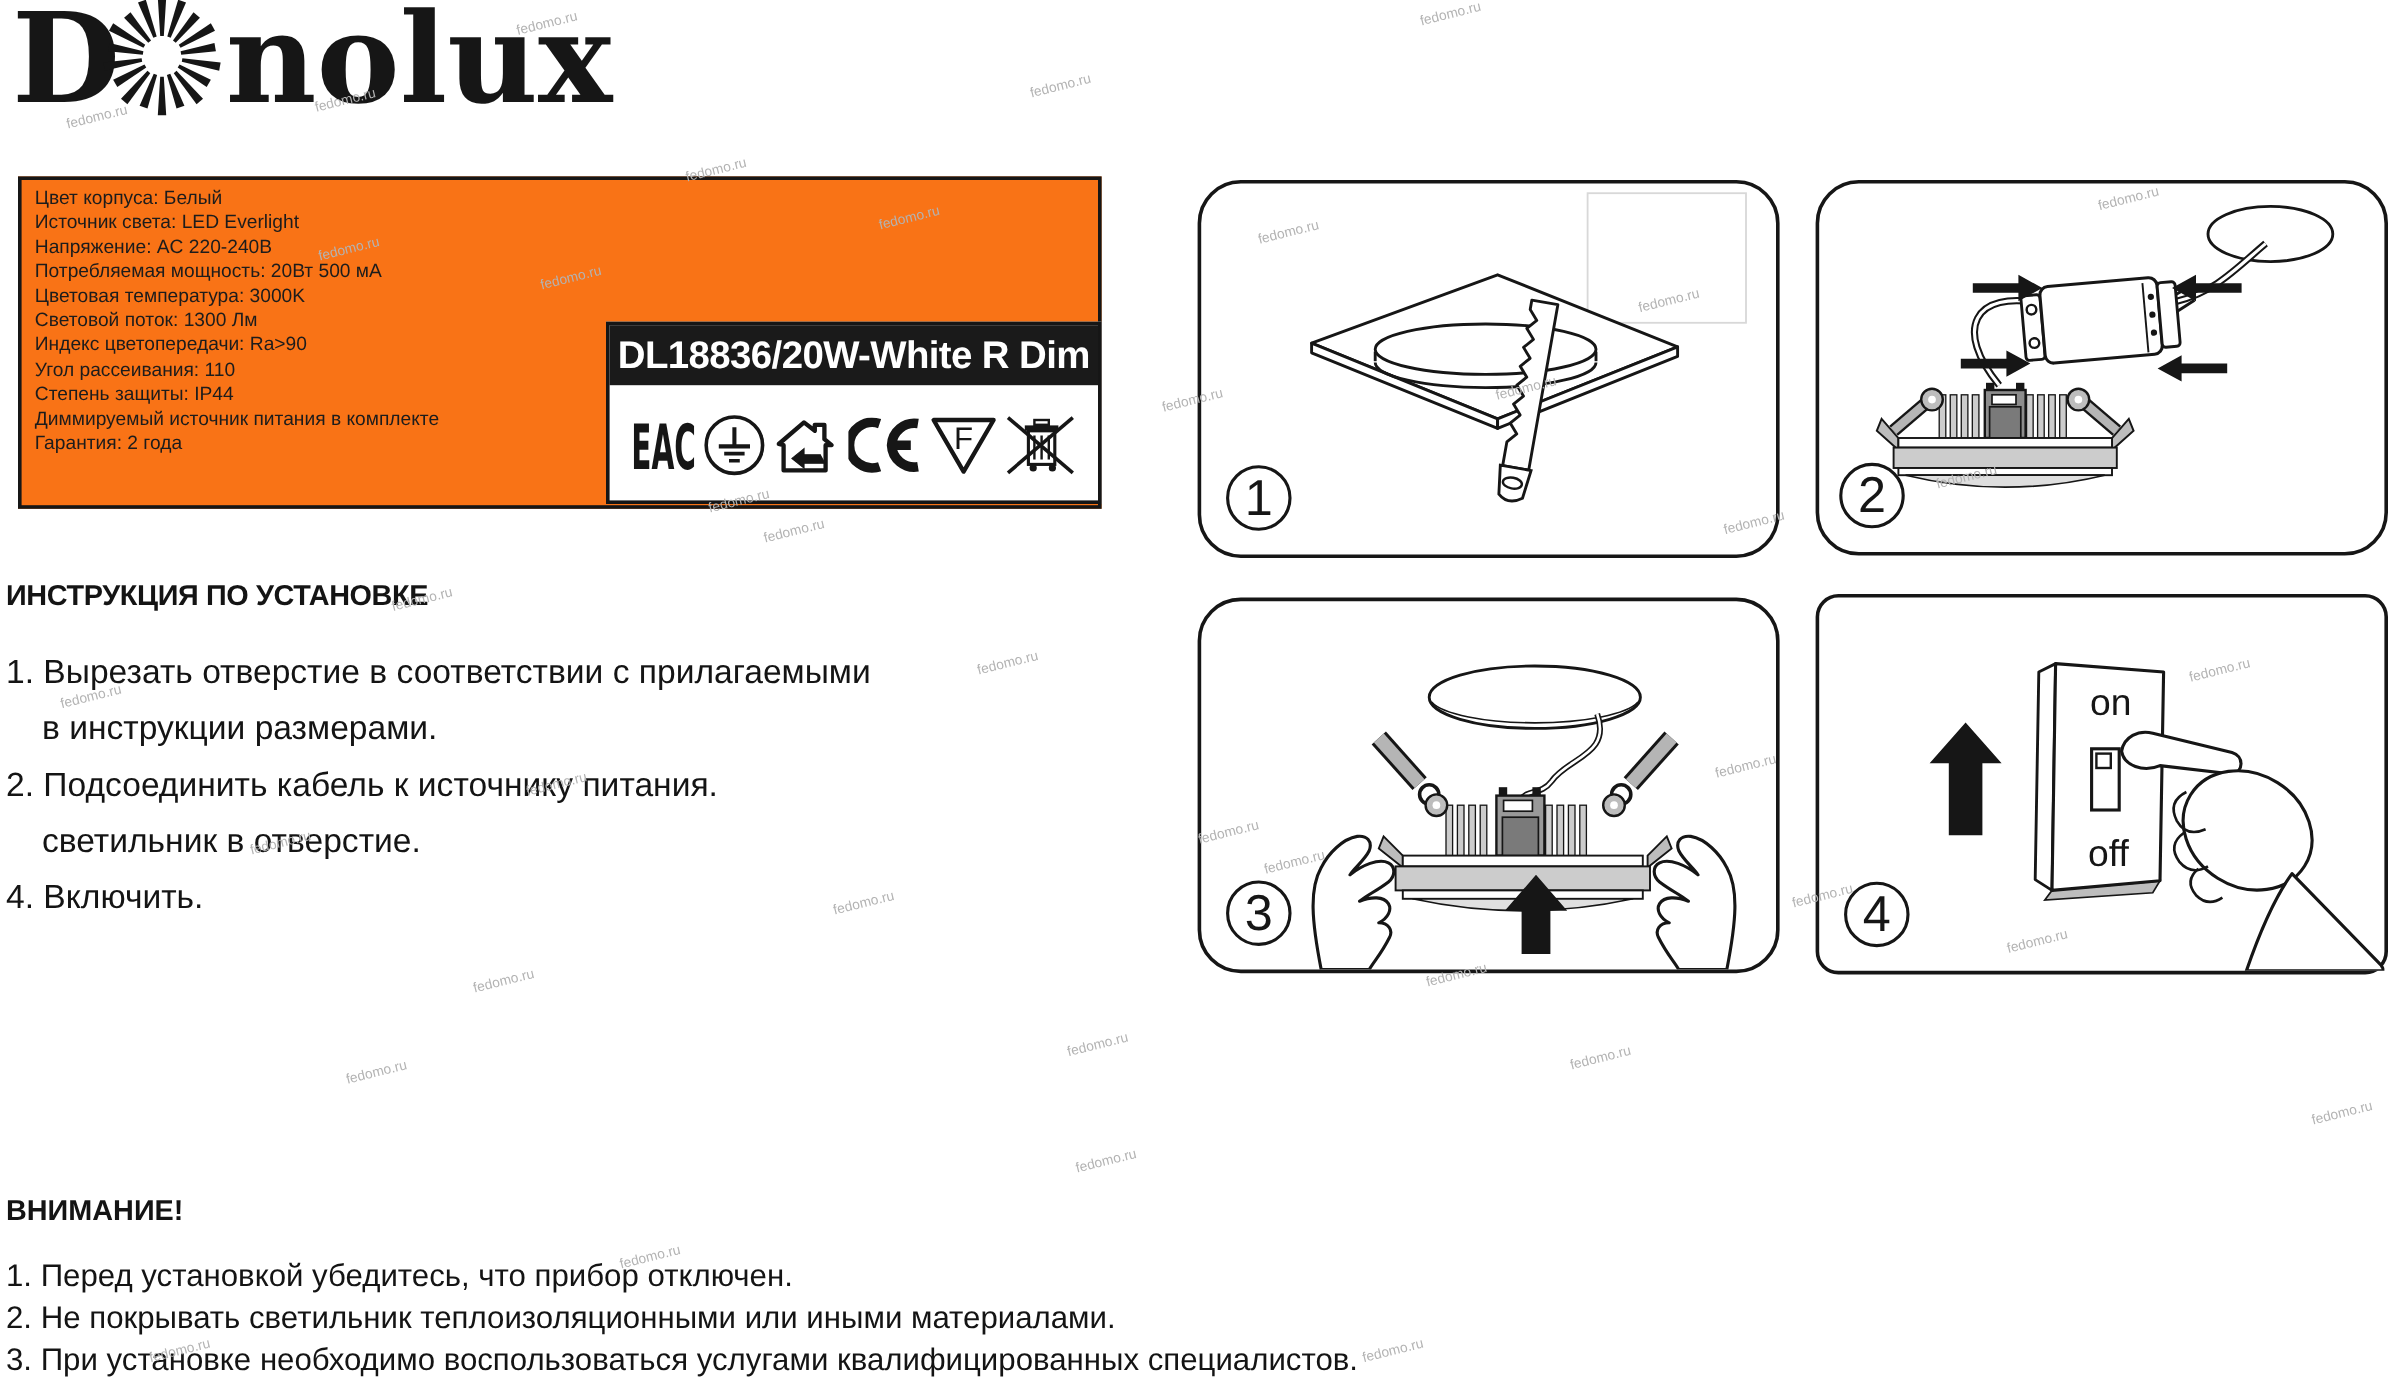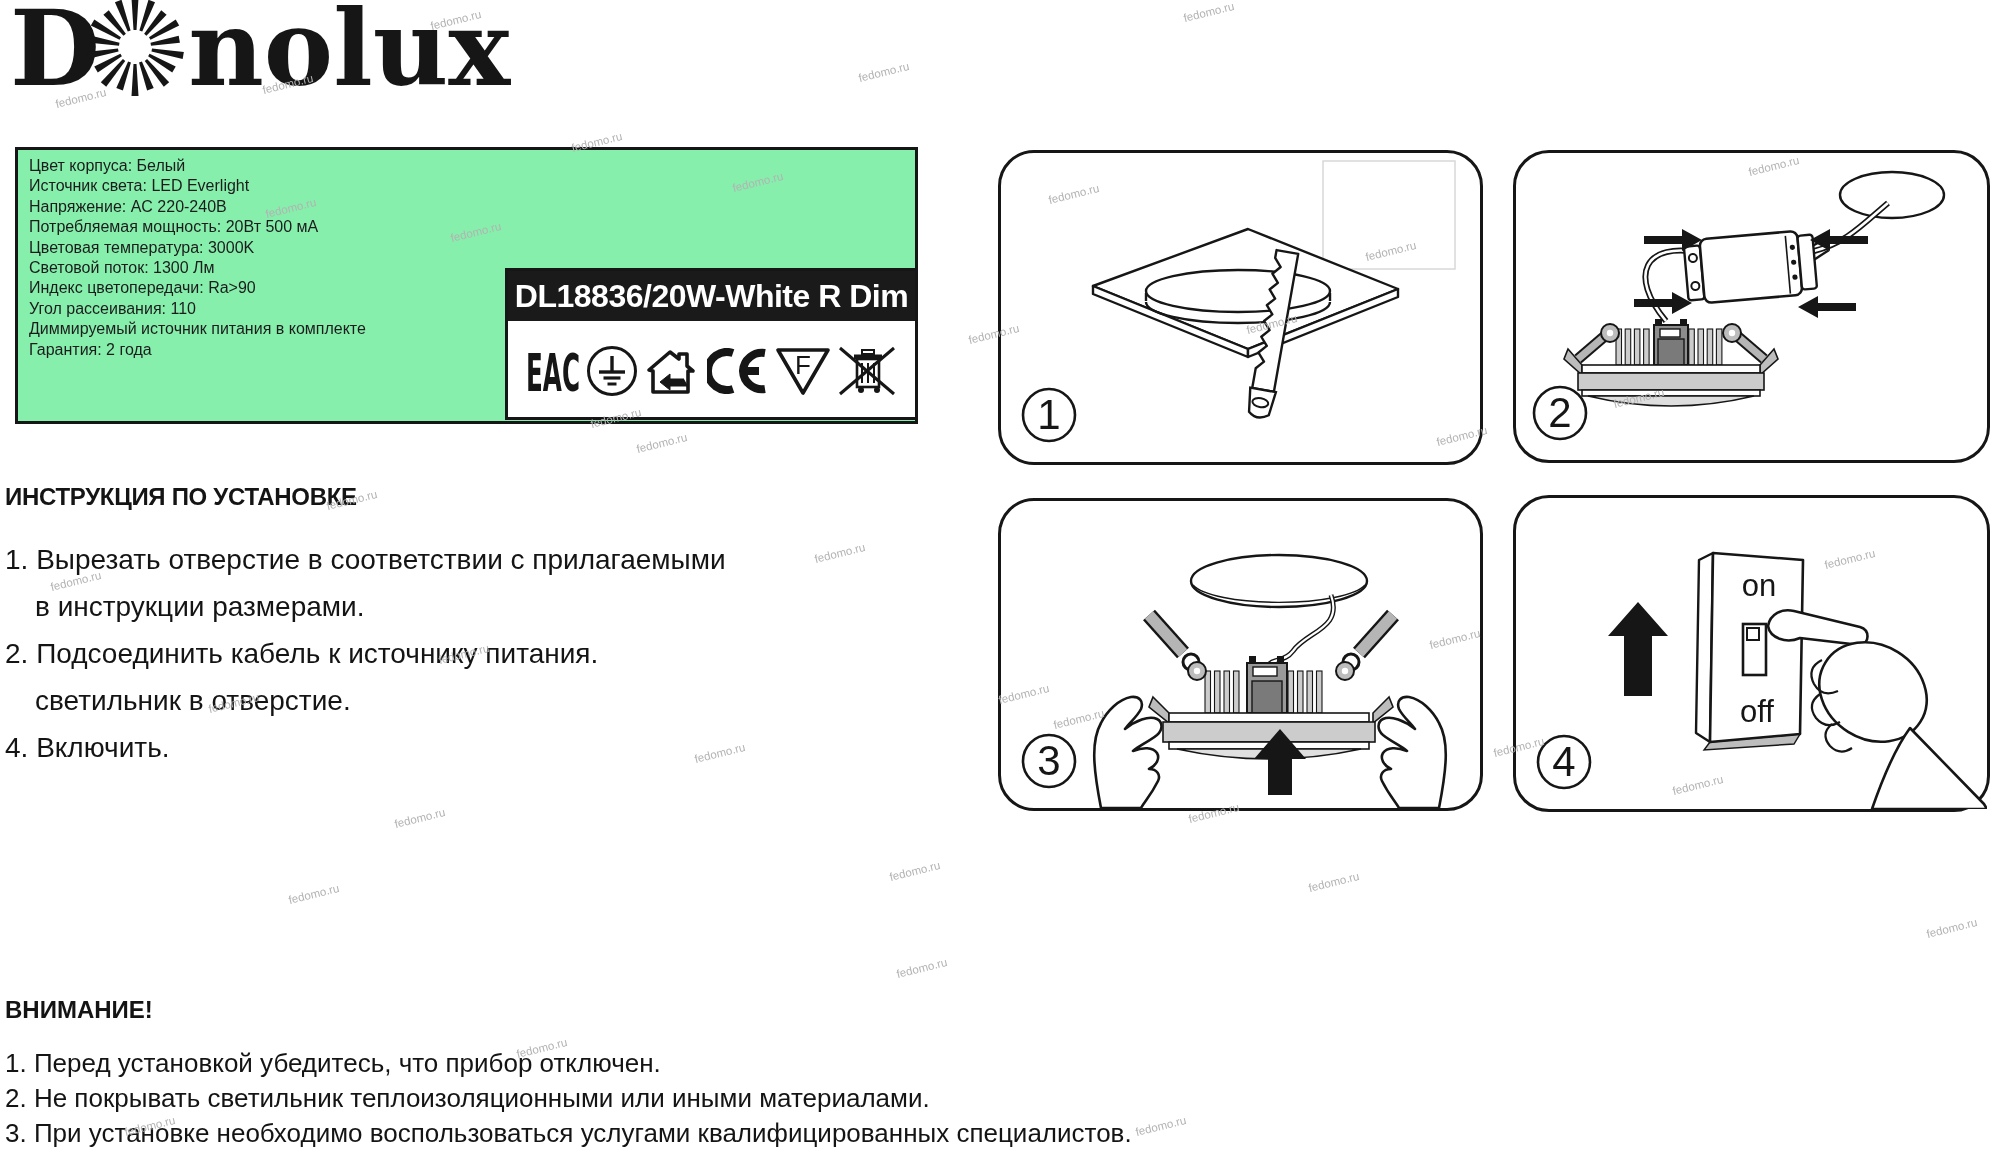--- a/index.html
+++ b/index.html
@@ -7,21 +7,21 @@
         font-family:"Liberation Sans",sans-serif;color:#141414;}
 
   
   .logo{position:absolute;left:10px;top:-6px;height:110px;white-space:nowrap;
         font-family:"DejaVu Serif",serif;font-weight:bold;font-size:104px;line-height:110px;color:#161616;}
   .logo-gap{display:inline-block;width:88px;}
   .starburst{position:absolute;left:72px;top:0px;}
 
   
   .spec-box{position:absolute;left:15px;top:147px;width:903px;height:277px;
-            border:3px solid #161616;box-sizing:border-box;background:#86efac;}
+            border:3px solid #161616;box-sizing:border-box;background:#f97316;}
   .spec-lines{padding:6px 0 0 11px;font-size:16px;line-height:20.4px;color:#1c1c1c;}
   .model-box{position:absolute;left:505px;top:268px;width:413px;height:152px;
              border:3px solid #161616;box-sizing:border-box;background:#fff;}
   .model-header{height:50px;background:#1a1a1a;color:#fff;display:flex;align-items:center;
                 justify-content:center;font-size:32px;font-weight:bold;letter-spacing:-0.5px;}
   .icons-row{height:100px;display:flex;align-items:center;justify-content:space-between;padding:0 18px;}
   .icons-row svg{display:block;}
 
   
   .inst-title{position:absolute;left:5px;top:483px;font-size:24px;font-weight:bold;letter-spacing:-0.3px;text-align:right;}
@@ -31,21 +31,21 @@
   .warn-title{position:absolute;left:5px;top:996px;font-size:24px;font-weight:bold;}
   .warn-items{position:absolute;left:5px;top:1046px;font-size:26px;}
   .warn-items .line{height:35px;line-height:35px;white-space:nowrap;}
 
   
   .panel{position:absolute;border:3px solid #161616;border-radius:36px;background:#fff;box-sizing:border-box;}
   .panel svg{display:block;}
   #panel1{left:998px;top:150px;width:485px;height:315px;}
   #panel2{left:1513px;top:150px;width:477px;height:313px;}
   #panel3{left:998px;top:498px;width:485px;height:313px;}
-  #panel4{left:1513px;top:495px;width:477px;height:317px;}
+  #panel4{left:1513px;top:495px;width:477px;height:317px;border-radius:19px;}
 
   
   .wm{position:absolute;font-size:11.5px;color:#b3b3b3;transform:rotate(-14deg);
       white-space:nowrap;pointer-events:none;}
 </style>
 </head>
 <body>
 
 <div class="page">
 
@@ -79,20 +79,21 @@
     <div class="spec-lines">
 
     <div class="spec-line">Цвет корпуса: Белый</div>
         <div class="spec-line">Источник света: LED Everlight</div>
         <div class="spec-line">Напряжение: AC 220-240В</div>
         <div class="spec-line">Потребляемая мощность: 20Вт 500 мА</div>
         <div class="spec-line">Цветовая температура: 3000K</div>
         <div class="spec-line">Световой поток: 1300 Лм</div>
         <div class="spec-line">Индекс цветопередачи: Ra&gt;90</div>
         <div class="spec-line">Угол рассеивания: 110</div>
+        <div class="spec-line">Степень защиты: IP44</div>
         <div class="spec-line">Диммируемый источник питания в комплекте</div>
         <div class="spec-line">Гарантия: 2 года</div>
       </div>
   </div>
 
   <div class="model-box">
     <div class="model-header">DL18836/20W-White R Dim</div>
     <div class="icons-row">
       <svg width="54" height="50" viewBox="0 0 54 50">
         <text x="0" y="45" font-family="DejaVu Sans, sans-serif" font-weight="bold" font-size="52" textLength="54" lengthAdjust="spacingAndGlyphs" fill="#161616">EAC</text>

